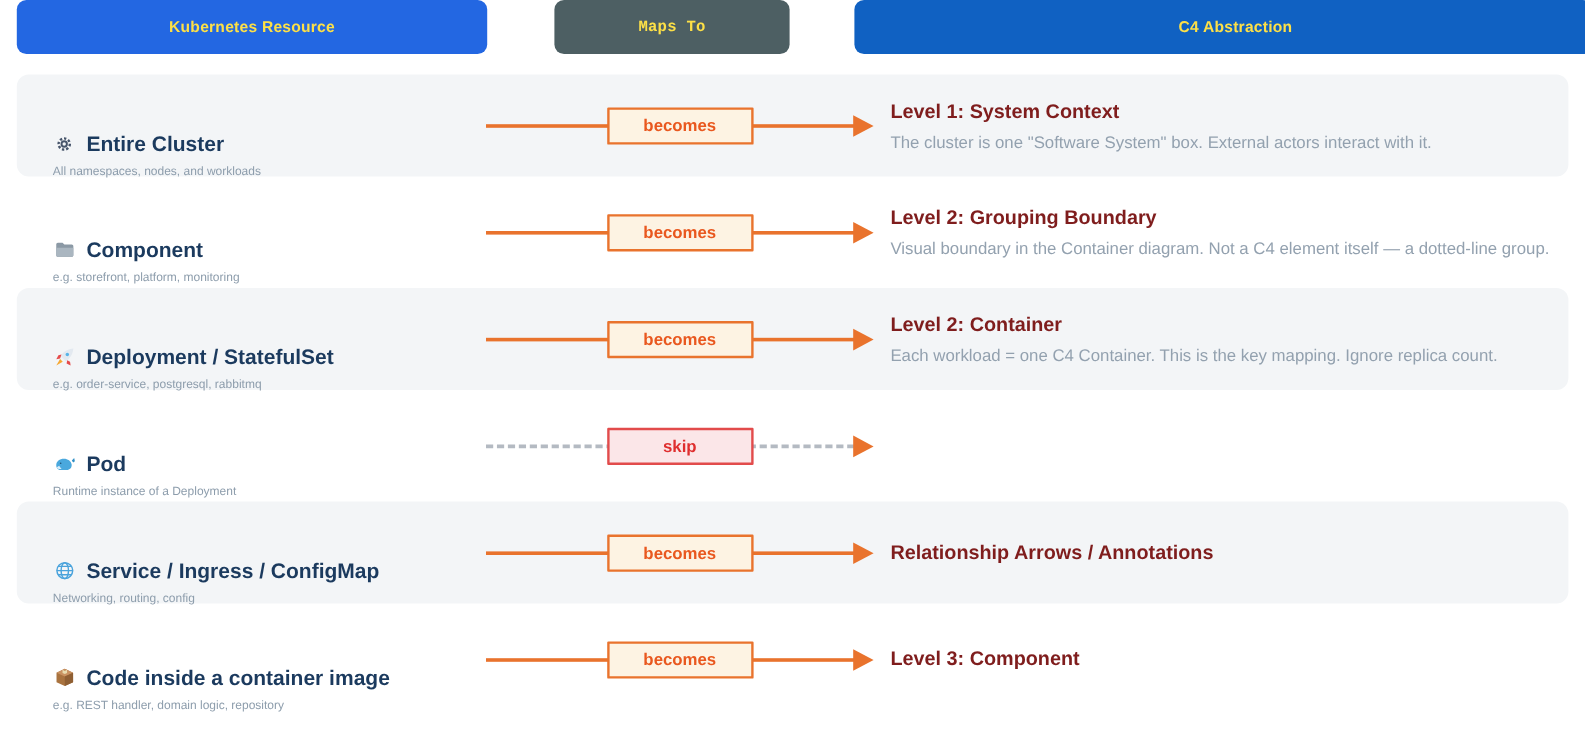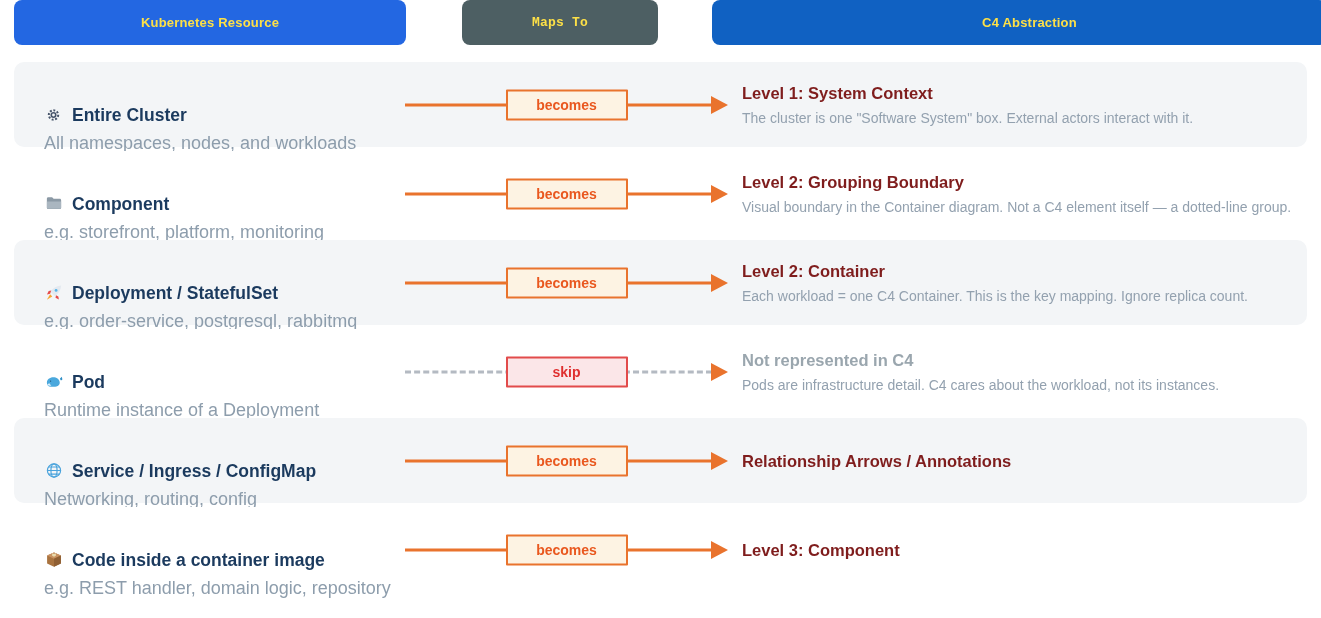--- a/index.html
+++ b/index.html
@@ -15,21 +15,21 @@
 
   
   .row{position:absolute;left:14px;width:1293px;height:85px;border-radius:10px;}
   .row--gray{background:#f3f5f7;}
   .row--white{background:#ffffff;}
 
   .k8s{position:absolute;left:30px;top:50%;transform:translateY(-50%);width:360px;margin-top:24px;}
   .k8s-title-line{display:flex;align-items:center;gap:9px;}
   .k8s-title-line .icon{display:inline-flex;align-items:center;justify-content:center;width:19px;height:19px;}
   .k8s-title{font-size:17.5px;font-weight:bold;color:#1b3a5e;}
-  .k8s-sub{margin-top:7px;font-size:18px;color:#8d9dac;}
+  .k8s-sub{margin-top:7px;font-size:10px;color:#8d9dac;}
 
   .arrow-track{position:absolute;left:391px;top:50%;transform:translateY(-50%);width:323px;height:36px;}
   .arrow-line{position:absolute;left:0;right:16px;top:50%;height:0;transform:translateY(-50%);}
   .arrow--becomes .arrow-line{border-top:3px solid #e9732d;}
   .arrow--skip .arrow-line{border-top:3px dashed #b4bac2;}
   .arrow-head{position:absolute;right:0;top:50%;transform:translateY(-50%);width:0;height:0;
               border-left:17px solid #e9732d;border-top:9px solid transparent;border-bottom:9px solid transparent;}
   .arrow-badge{position:absolute;left:50%;top:50%;transform:translate(-50%,-50%);width:122px;height:31px;
                box-sizing:border-box;border-radius:1px;border:2px solid;display:flex;align-items:center;justify-content:center;
                font-size:14px;font-weight:bold;}
@@ -134,24 +134,20 @@
             </span>
         <span class="k8s-title">Pod</span>
       </div>
       <div class="k8s-sub">Runtime instance of a Deployment</div>
     </div>
     <div class="arrow-track arrow--skip">
       <div class="arrow-line"></div>
       <div class="arrow-head"></div>
       <div class="arrow-badge">skip</div>
     </div>
-    <div class="c4 c4--muted">
-      <div class="c4-title">Not represented in C4</div>
-      <div class="c4-desc">Pods are infrastructure detail. C4 cares about the workload, not its instances.</div>
-    </div>
   </div>
       <div class="row row--gray" style="top: 418px;">
     <div class="k8s">
       <div class="k8s-title-line">
         <span class="icon">
               <svg viewBox="0 0 24 24" width="18" height="18" fill="none" stroke="#4aa3dc" stroke-width="1.6">
                 <circle cx="12" cy="12" r="8.8"></circle>
                 <ellipse cx="12" cy="12" rx="4.1" ry="8.8"></ellipse>
                 <path d="M3.2 12h17.6M4.5 7.3h15M4.5 16.7h15"></path>
               </svg>

